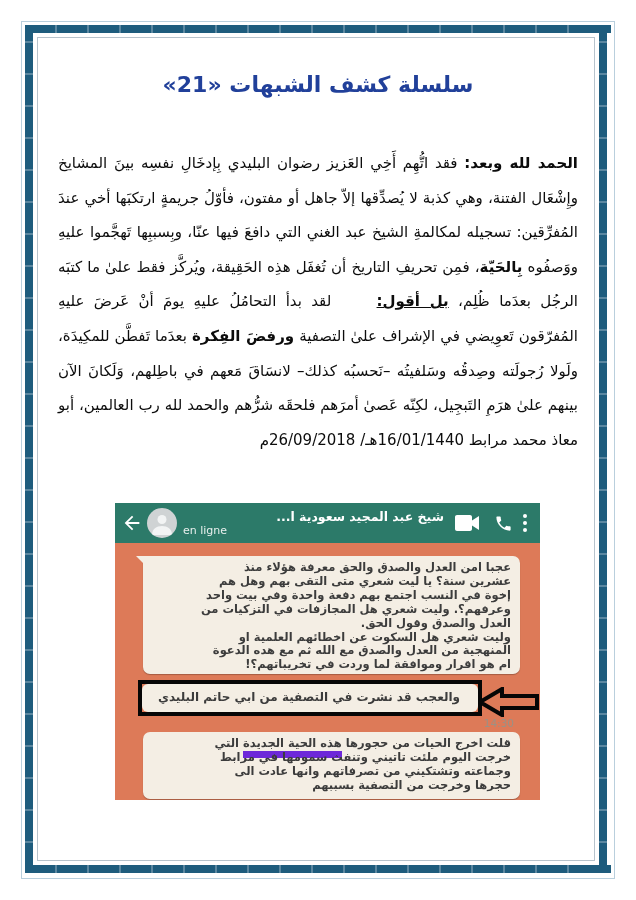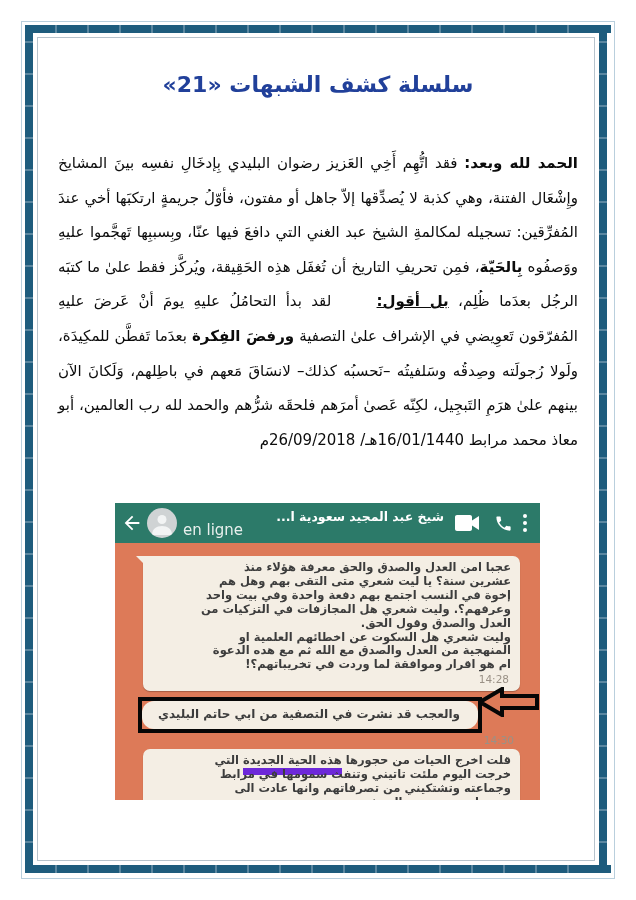--- a/index.html
+++ b/index.html
@@ -30,34 +30,34 @@
   .whatsapp { position:absolute; top:503px; left:115px; width:425px; height:297px;
     overflow:hidden; background:var(--chat-bg,#dd7a58); }
   .wa-header { height:40px; background:var(--header-bg,#2c7a69); display:flex; align-items:center; padding:0 8px 0 6px; }
   .wa-back { width:22px; height:22px; flex:0 0 auto; }
   .wa-avatar { width:30px; height:30px; border-radius:50%; background:#cfd3d4; margin:0 6px 0 4px;
     flex:0 0 auto; overflow:hidden; position:relative; }
   .wa-avatar svg { position:absolute; top:3px; left:3px; }
   .wa-id { flex:1 1 auto; min-width:0; display:flex; flex-direction:column; justify-content:center; }
   .wa-name { direction:rtl; text-align:right; color:#fff; font-size:12.5px; font-weight:bold;
     white-space:nowrap; overflow:hidden; line-height:15px; }
-  .wa-status { color:#e8efed; font-size:15px; text-align:left; line-height:13px; }
+  .wa-status { color:#e8efed; font-size:11px; text-align:left; line-height:13px; }
   .wa-action { width:26px; height:22px; margin-left:10px; flex:0 0 auto; display:flex; align-items:center; justify-content:center; }
   .wa-chat { position:relative; padding:7px 0 0 18px; height:211px; }
 
   .bubble { position:relative; background:var(--bubble-bg,#f4eee4); border-radius:7px;
     box-shadow:0 1px 1px rgba(0,0,0,.25); direction:rtl; text-align:right;
     color:#3c3c3c; font-weight:bold; font-size:11.5px; line-height:13.9px; }
   .bubble-1 { margin:6px 20px 0 10px; padding:5px 9px 2px 9px; }
   .bubble-1:before { content:""; position:absolute; top:0; left:-7px; border:8px solid transparent;
     border-top-color:var(--bubble-bg,#f4eee4); border-right-color:var(--bubble-bg,#f4eee4); }
   .time { direction:ltr; text-align:right; color:#9a9186; font-size:10.5px; font-weight:normal; }
   .time-in { padding:1px 2px 2px 0; }
   .highlight-box { border:4px solid #060606; margin:6px 58px 0 5px; }
-  .bubble-2 { border-radius:12px; box-shadow:none; padding:7px 18px 7px 6px; font-size:12px; }
+  .bubble-2 { border-radius:6px; box-shadow:none; padding:7px 18px 7px 6px; font-size:12px; }
   .time-2 { margin:1px 26px 2px 0; }
   .bubble-3 { margin:3px 20px 0 10px; padding:5px 9px 6px 9px; }
   .redline { border-bottom:7px solid #6d28d9; padding-bottom:1px; }
 
   .wa-arrow { position:absolute; left:363px; top:184px; }
 </style>
 </head>
 <body>
 
 <div class="page">
@@ -116,21 +116,20 @@
         <div>
             <div>عجبا امن العدل والصدق والحق معرفة هؤلاء منذ</div>
             <div>عشرين سنة؟ يا ليت شعري متى التقى بهم وهل هم</div>
             <div>إخوة في النسب اجتمع بهم دفعة واحدة وفي بيت واحد</div>
             <div>وعرفهم؟. وليت شعري هل المجازفات في التزكيات من</div>
             <div>العدل والصدق وقول الحق.</div>
             <div>وليت شعري هل السكوت عن اخطائهم العلمية او</div>
             <div>المنهجية من العدل والصدق مع الله ثم مع هده الدعوة</div>
             <div>ام هو اقرار وموافقة لما وردت في تخريباتهم؟!</div>
           </div>
-        <div class="time time-in">14:28</div>
       </div>
 
       <div class="highlight-box">
         <div class="bubble bubble-2">
           <div>والعجب قد نشرت في التصفية من ابي حاتم البليدي</div>
         </div>
       </div>
       <div class="time time-2">14:30</div>
 
       <div class="bubble bubble-3">

